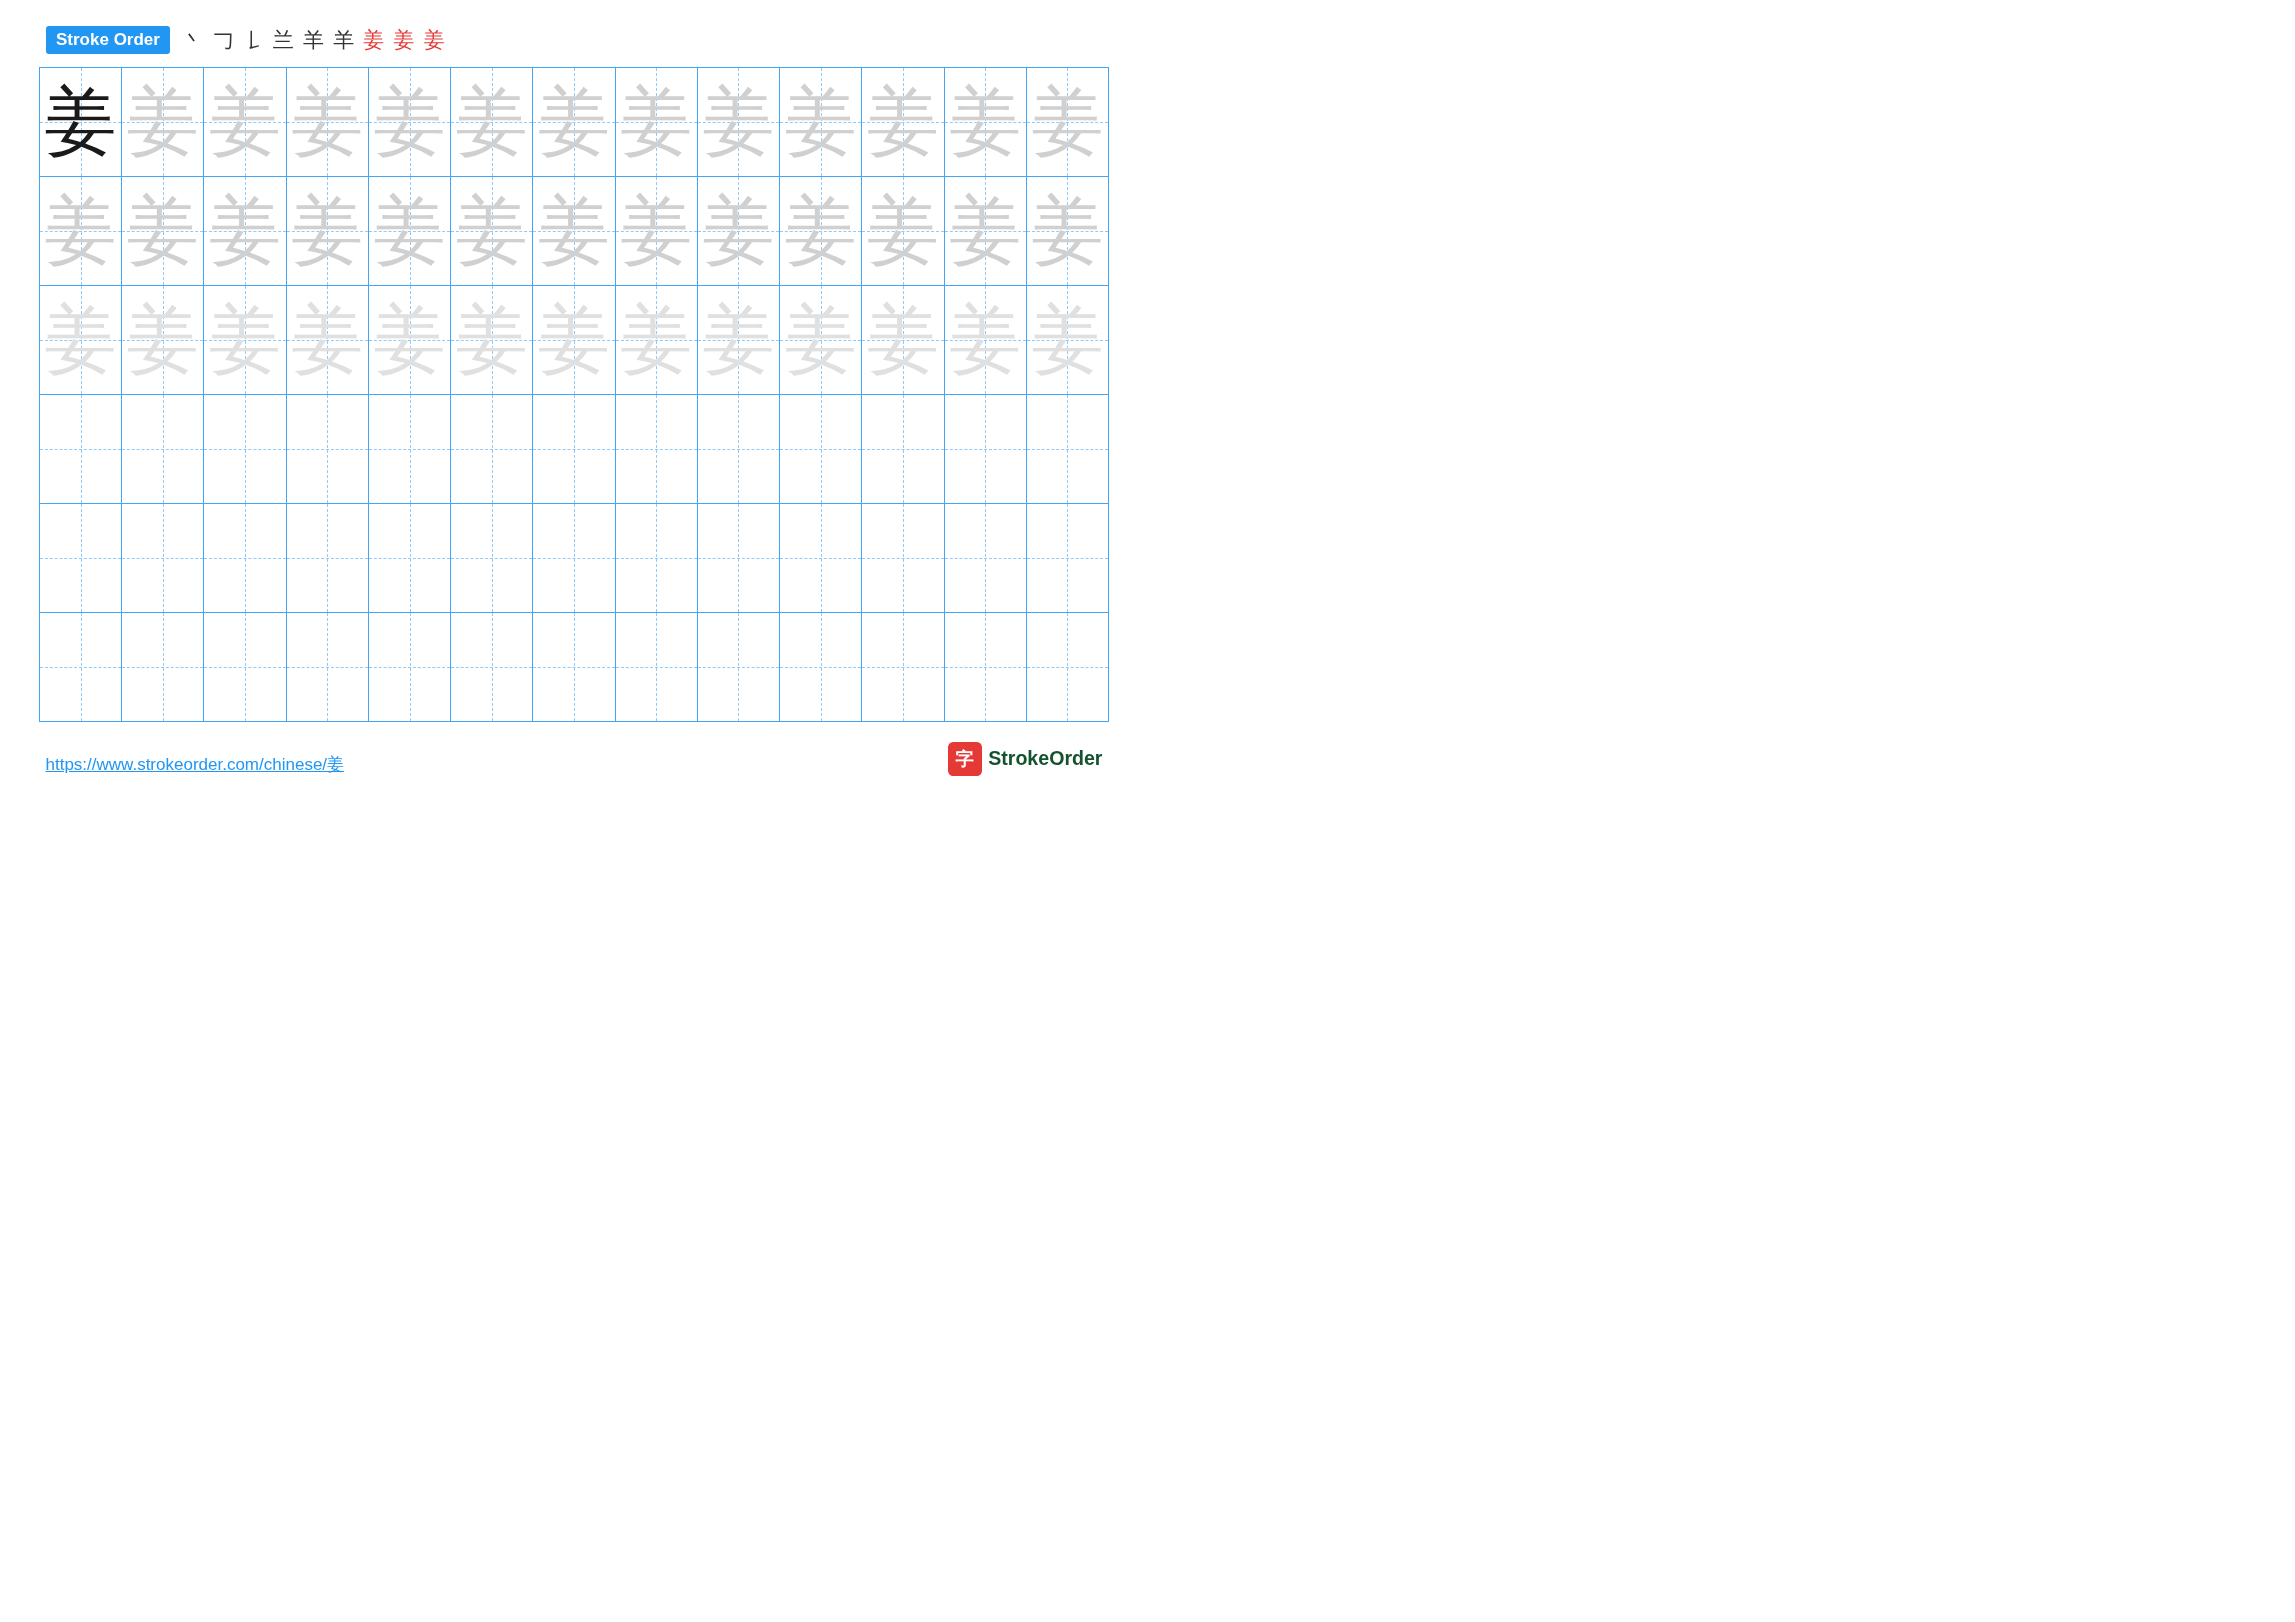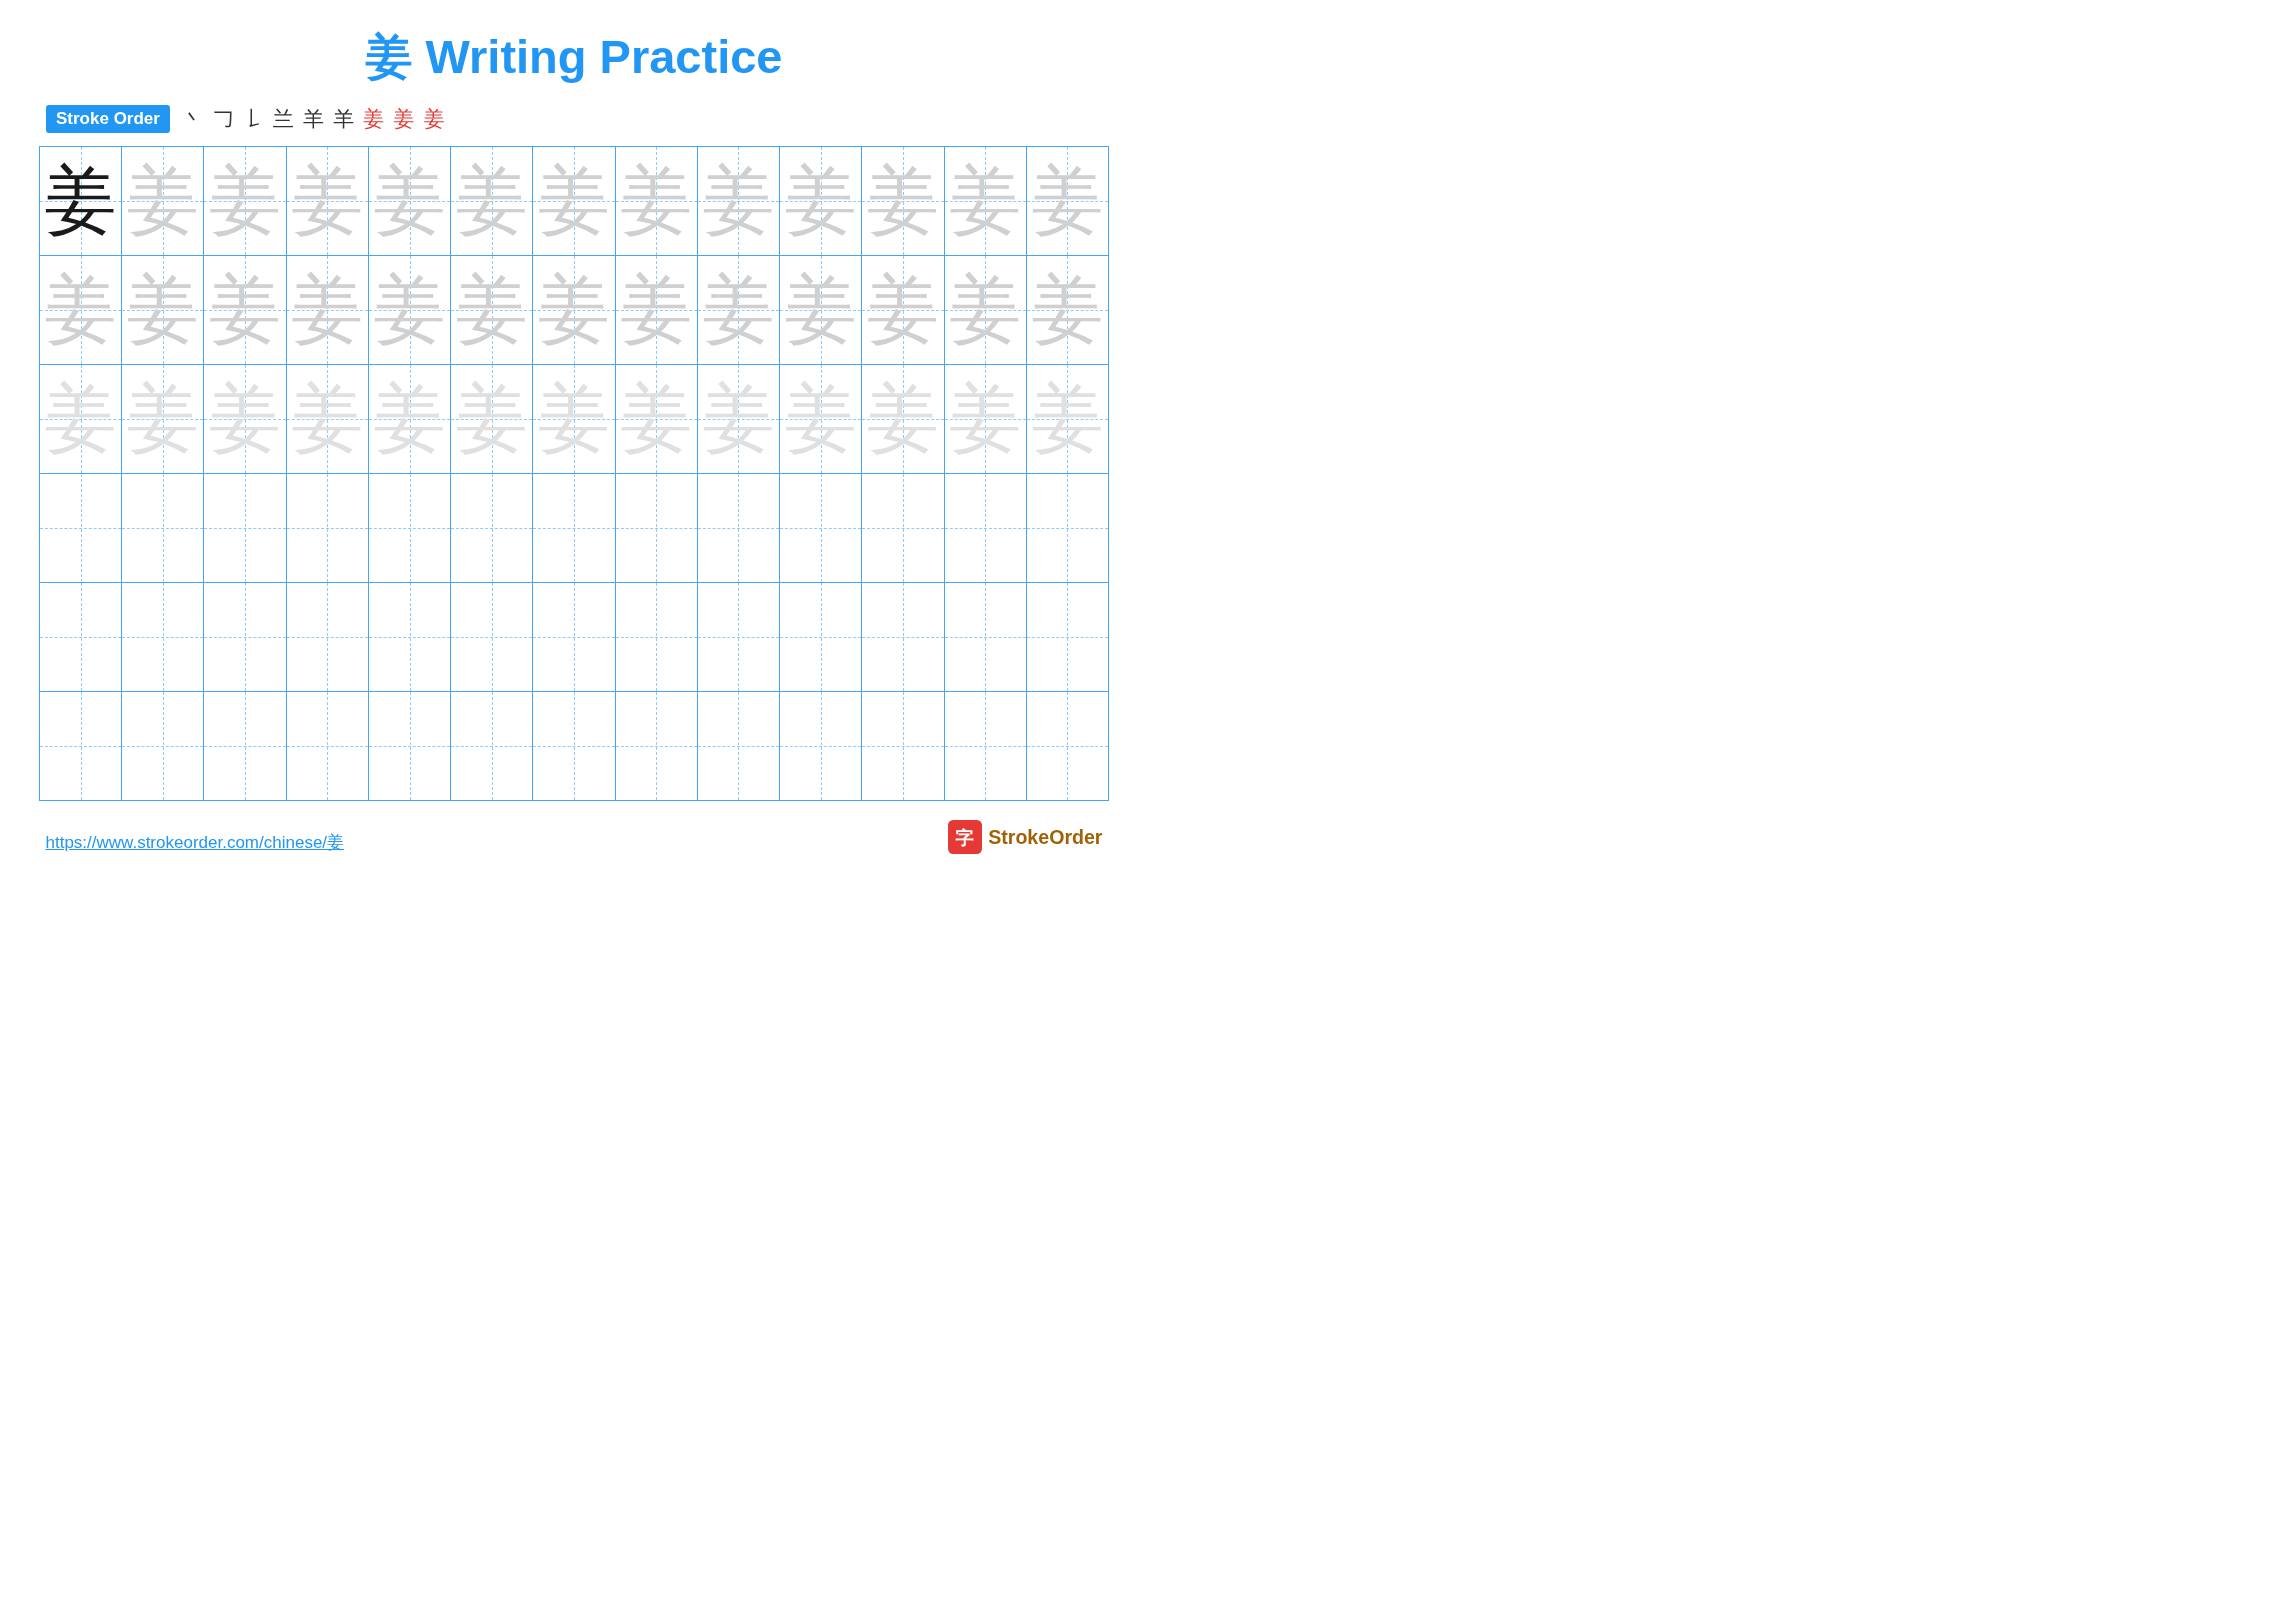--- a/index.html
+++ b/index.html
@@ -175,31 +175,28 @@
       justify-content: center;
       color: white;
       font-size: 18.3px;
       font-weight: bold;
       font-family: 'SimSun', serif;
     }
 
     .logo-text {
       font-size: 19.6px;
       font-weight: bold;
-      color: #a16207;
+      color: #14532d;
     }
   </style>
 </head>
 <body>
 
 <div class="page">
 
-  <div class="title-section">
-    <h1 class="title">姜 Writing Practice</h1>
-  </div>
 
   <div class="stroke-order-section">
     <div class="stroke-order-badge">Stroke Order</div>
     <div class="stroke-steps">
       <span class="stroke-step">丶</span>
       <span class="stroke-step">𠃌</span>
       <span class="stroke-step">𠄌</span>
       <span class="stroke-step">兰</span>
       <span class="stroke-step">羊</span>
       <span class="stroke-step">羊</span>

